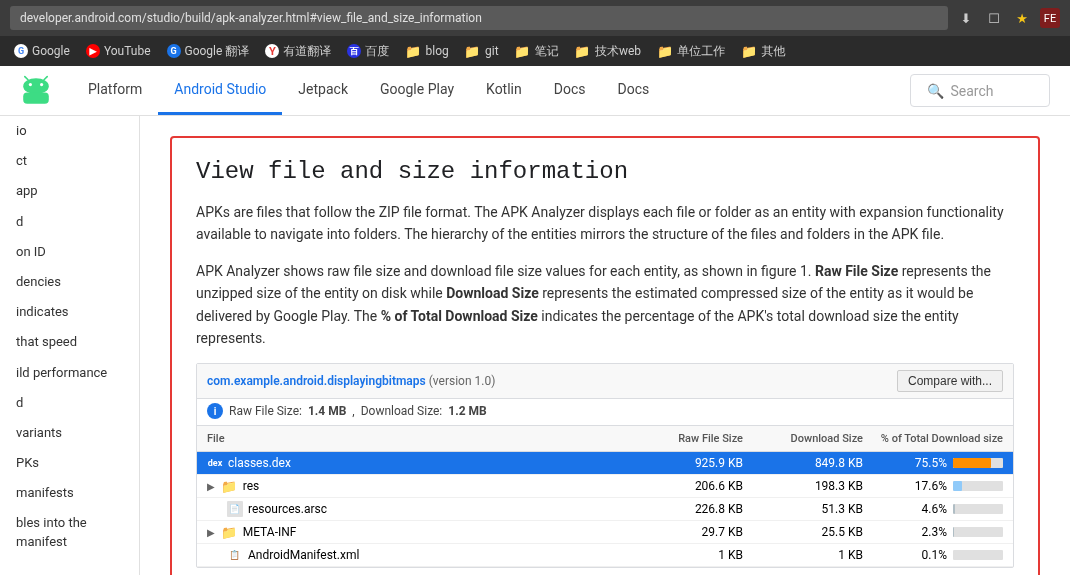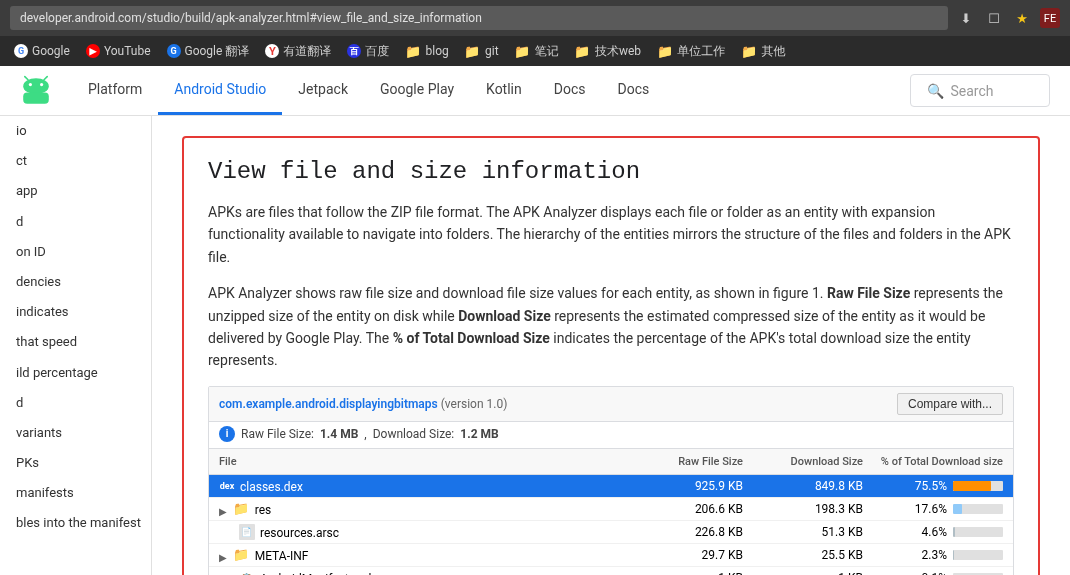--- a/index.html
+++ b/index.html
@@ -138,21 +138,21 @@
 
     
     .main-layout {
       display: flex;
       height: calc(575px - 36px - 30px - 50px);
       overflow: hidden;
     }
 
     
     .sidebar {
-      width: 152px;
+      width: 140px;
       background: #fff;
       border-right: 1px solid #e0e0e0;
       overflow-y: auto;
       flex-shrink: 0;
     }
     .sidebar-item {
       padding: 6px 10px 6px 16px;
       font-size: 13px;
       color: #333;
       cursor: pointer;
@@ -270,21 +270,21 @@
       align-items: center;
       font-size: 12px;
     }
     .table-row.selected {
       background: #1a73e8;
       color: #fff;
     }
 
     .file-cell {
       display: flex;
-      align-items: flex-end;
+      align-items: center;
       gap: 5px;
     }
     .file-icon {
       width: 16px;
       height: 16px;
       display: flex;
       align-items: center;
       justify-content: center;
       font-size: 11px;
       flex-shrink: 0;
@@ -430,21 +430,21 @@
 
   <div class="sidebar">
     <div class="sidebar-item">io</div>
     <div class="sidebar-item">ct</div>
     <div class="sidebar-item">app</div>
     <div class="sidebar-item">d</div>
     <div class="sidebar-item">on ID</div>
     <div class="sidebar-item">dencies</div>
     <div class="sidebar-item">indicates</div>
     <div class="sidebar-item">that speed</div>
-    <div class="sidebar-item">ild percentage</div>
+    <div class="sidebar-item">ild performance</div>
     <div class="sidebar-item">d</div>
     <div class="sidebar-item">variants</div>
     <div class="sidebar-item">PKs</div>
     <div class="sidebar-item">manifests</div>
     <div class="sidebar-item">bles into the manifest</div>
   </div>
 
   <div class="content-area">
     <div class="content-box">
       <h1 class="section-title">View file and size information</h1>

